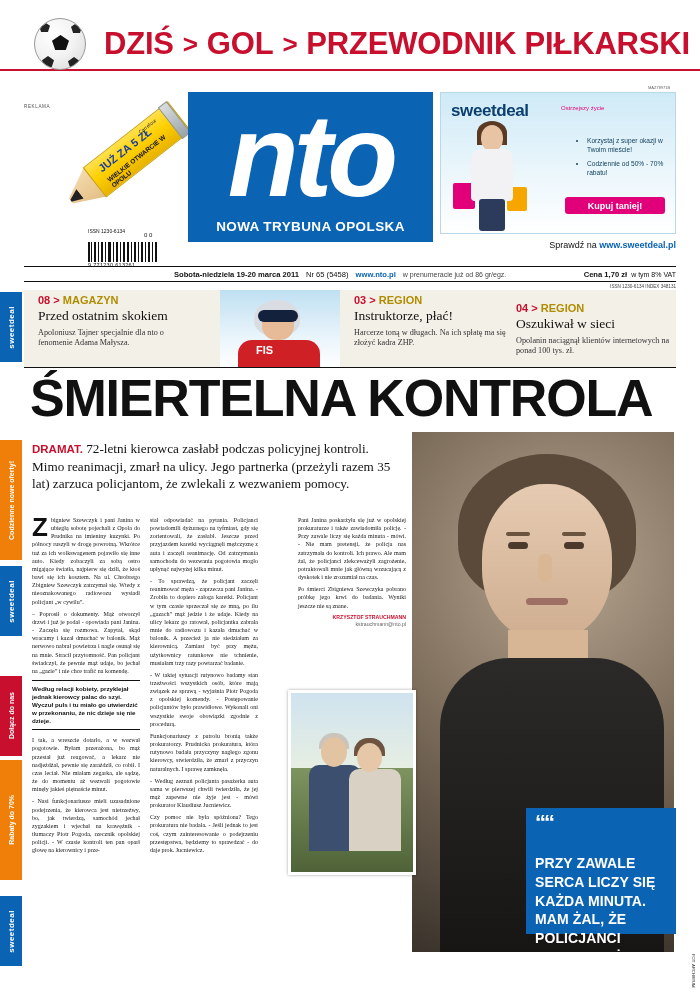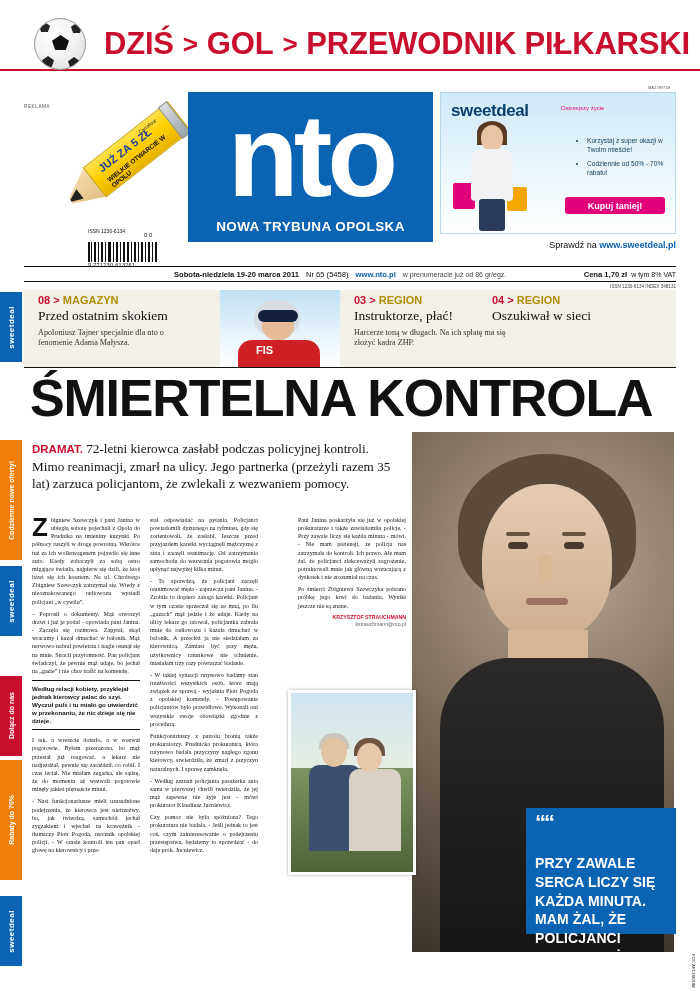--- a/index.html
+++ b/index.html
@@ -125,20 +125,21 @@
   }
   .nto-logo .nto {
     position:absolute; left:0; top:-6px; width:245px;
     text-align:center;
     font-family:"Liberation Sans", sans-serif;
     font-weight:bold;
     font-size:116px;
     color:#ffffff;
     letter-spacing:-5px;
     line-height:140px;
+    font-style:italic;
   }
   .nto-logo .sub {
     position:absolute; left:0; bottom:8px; width:245px;
     text-align:center;
     font-family:"Liberation Sans", sans-serif;
     font-weight:bold;
     font-size:13.5px;
     color:#ffffff;
     letter-spacing:.4px;
   }
@@ -223,21 +224,21 @@
 
   
   .teasers {
     position:absolute; left:24px; top:290px; width:652px; height:78px;
     background:#f3f0e8;
     border-bottom:1px solid #111;
   }
   .teaser { position:absolute; top:4px; width:156px; }
   .t1 { left:14px; }
   .t2 { left:330px; }
-  .t3 { left:468px; }
+  .t3 { left:492px;margin-top:8px; }
   .teaser .head {
     font-family:"Liberation Sans", sans-serif; font-size:11px; font-weight:bold;
     color:#b08d00; margin-bottom:3px;
   }
   .teaser .head .num { color:#c8102e; }
   .teaser .head .arrow { color:#c8102e; }
   .teaser .title {
     font-family:"Liberation Serif", serif; font-weight:normal;
     font-size:13.5px; color:#111; line-height:1.1; margin-bottom:4px;
   }
@@ -579,20 +580,21 @@
     <div class="lead">Harcerze toną w długach. Na ich spłatę ma się złożyć kadra ZHP.</div>
   </div>
 
   <div class="teaser t3">
     <div class="head">
       <span class="num">04</span>
       <span class="arrow">&gt;</span>
       <span>REGION</span>
     </div>
     <div class="title">Oszukiwał w sieci</div>
+    <div class="lead">Opolanin naciągnął klientów internetowych na ponad 100 tys. zł.</div>
   </div>
 </div>
 
 <div class="headline">ŚMIERTELNA KONTROLA</div>
 
 <div class="lead-par">
   <span class="dramat">DRAMAT.</span><span> 72-letni kierowca zasłabł podczas policyjnej kontroli. Mimo reanimacji, zmarł na ulicy. Jego partnerka (przeżyli razem 35 lat) zarzuca policjantom, że zwlekali z wezwaniem pomocy.</span>
 </div>
 
 <div class="photo-main">

